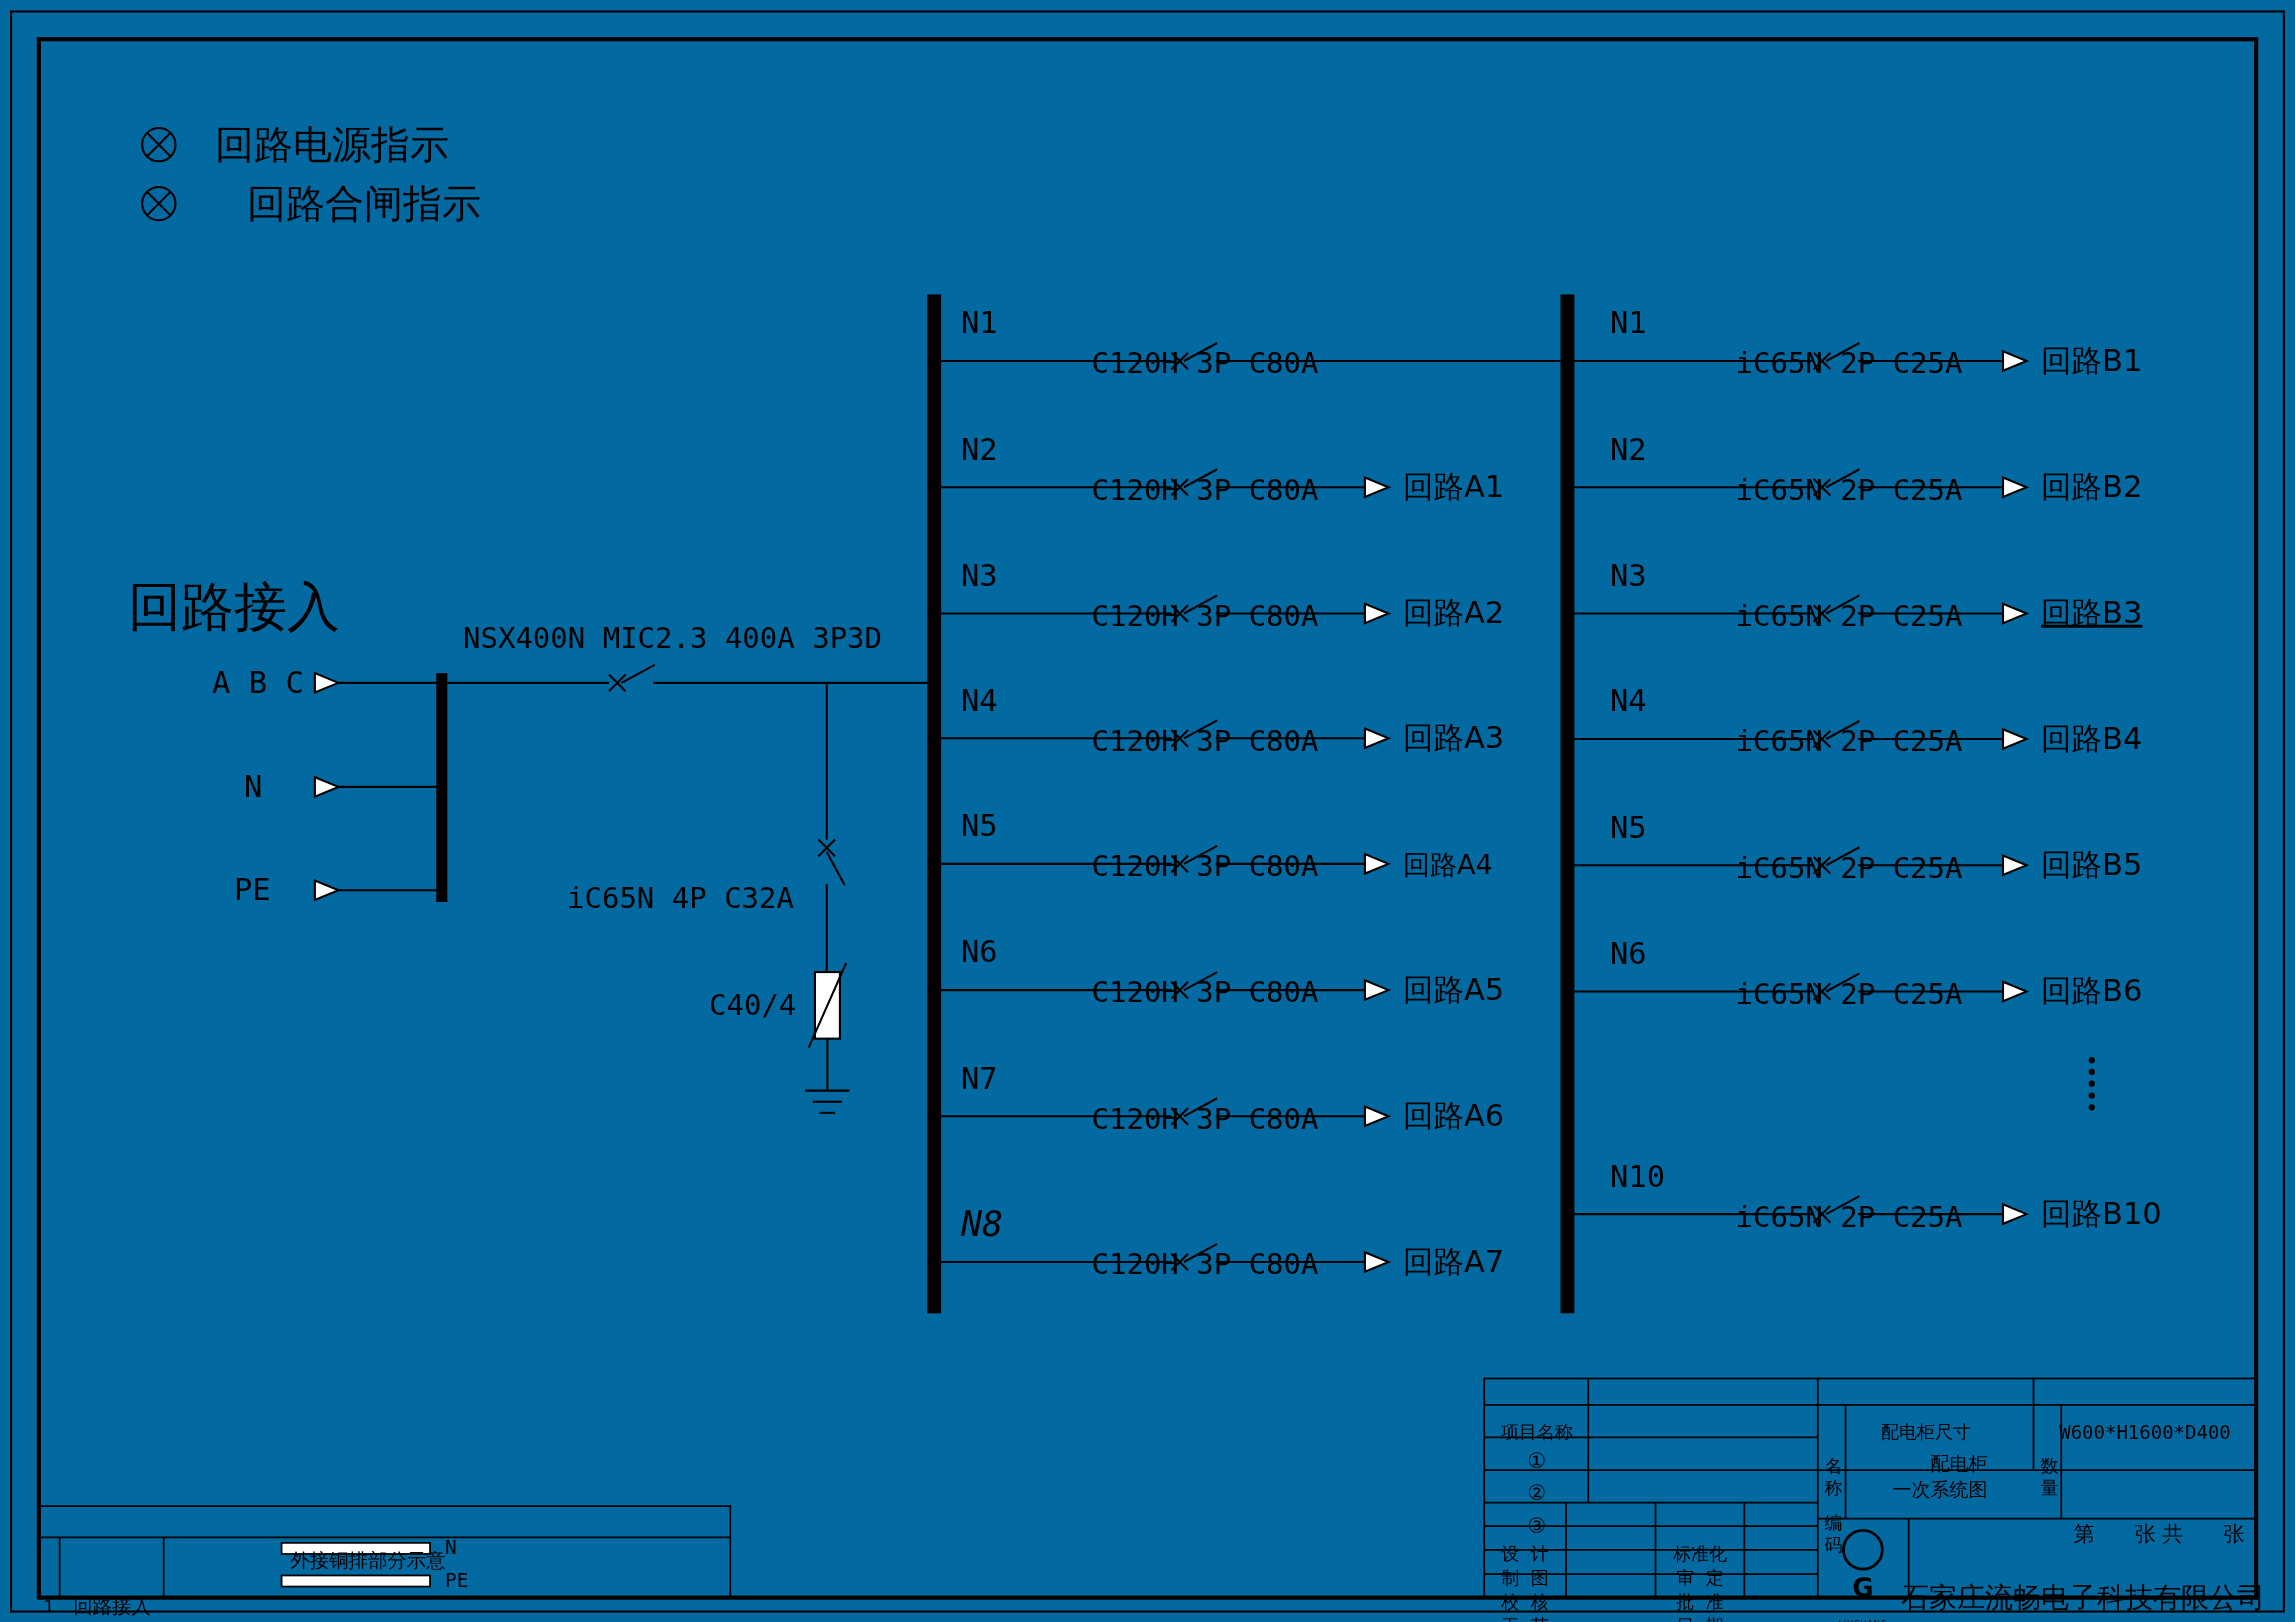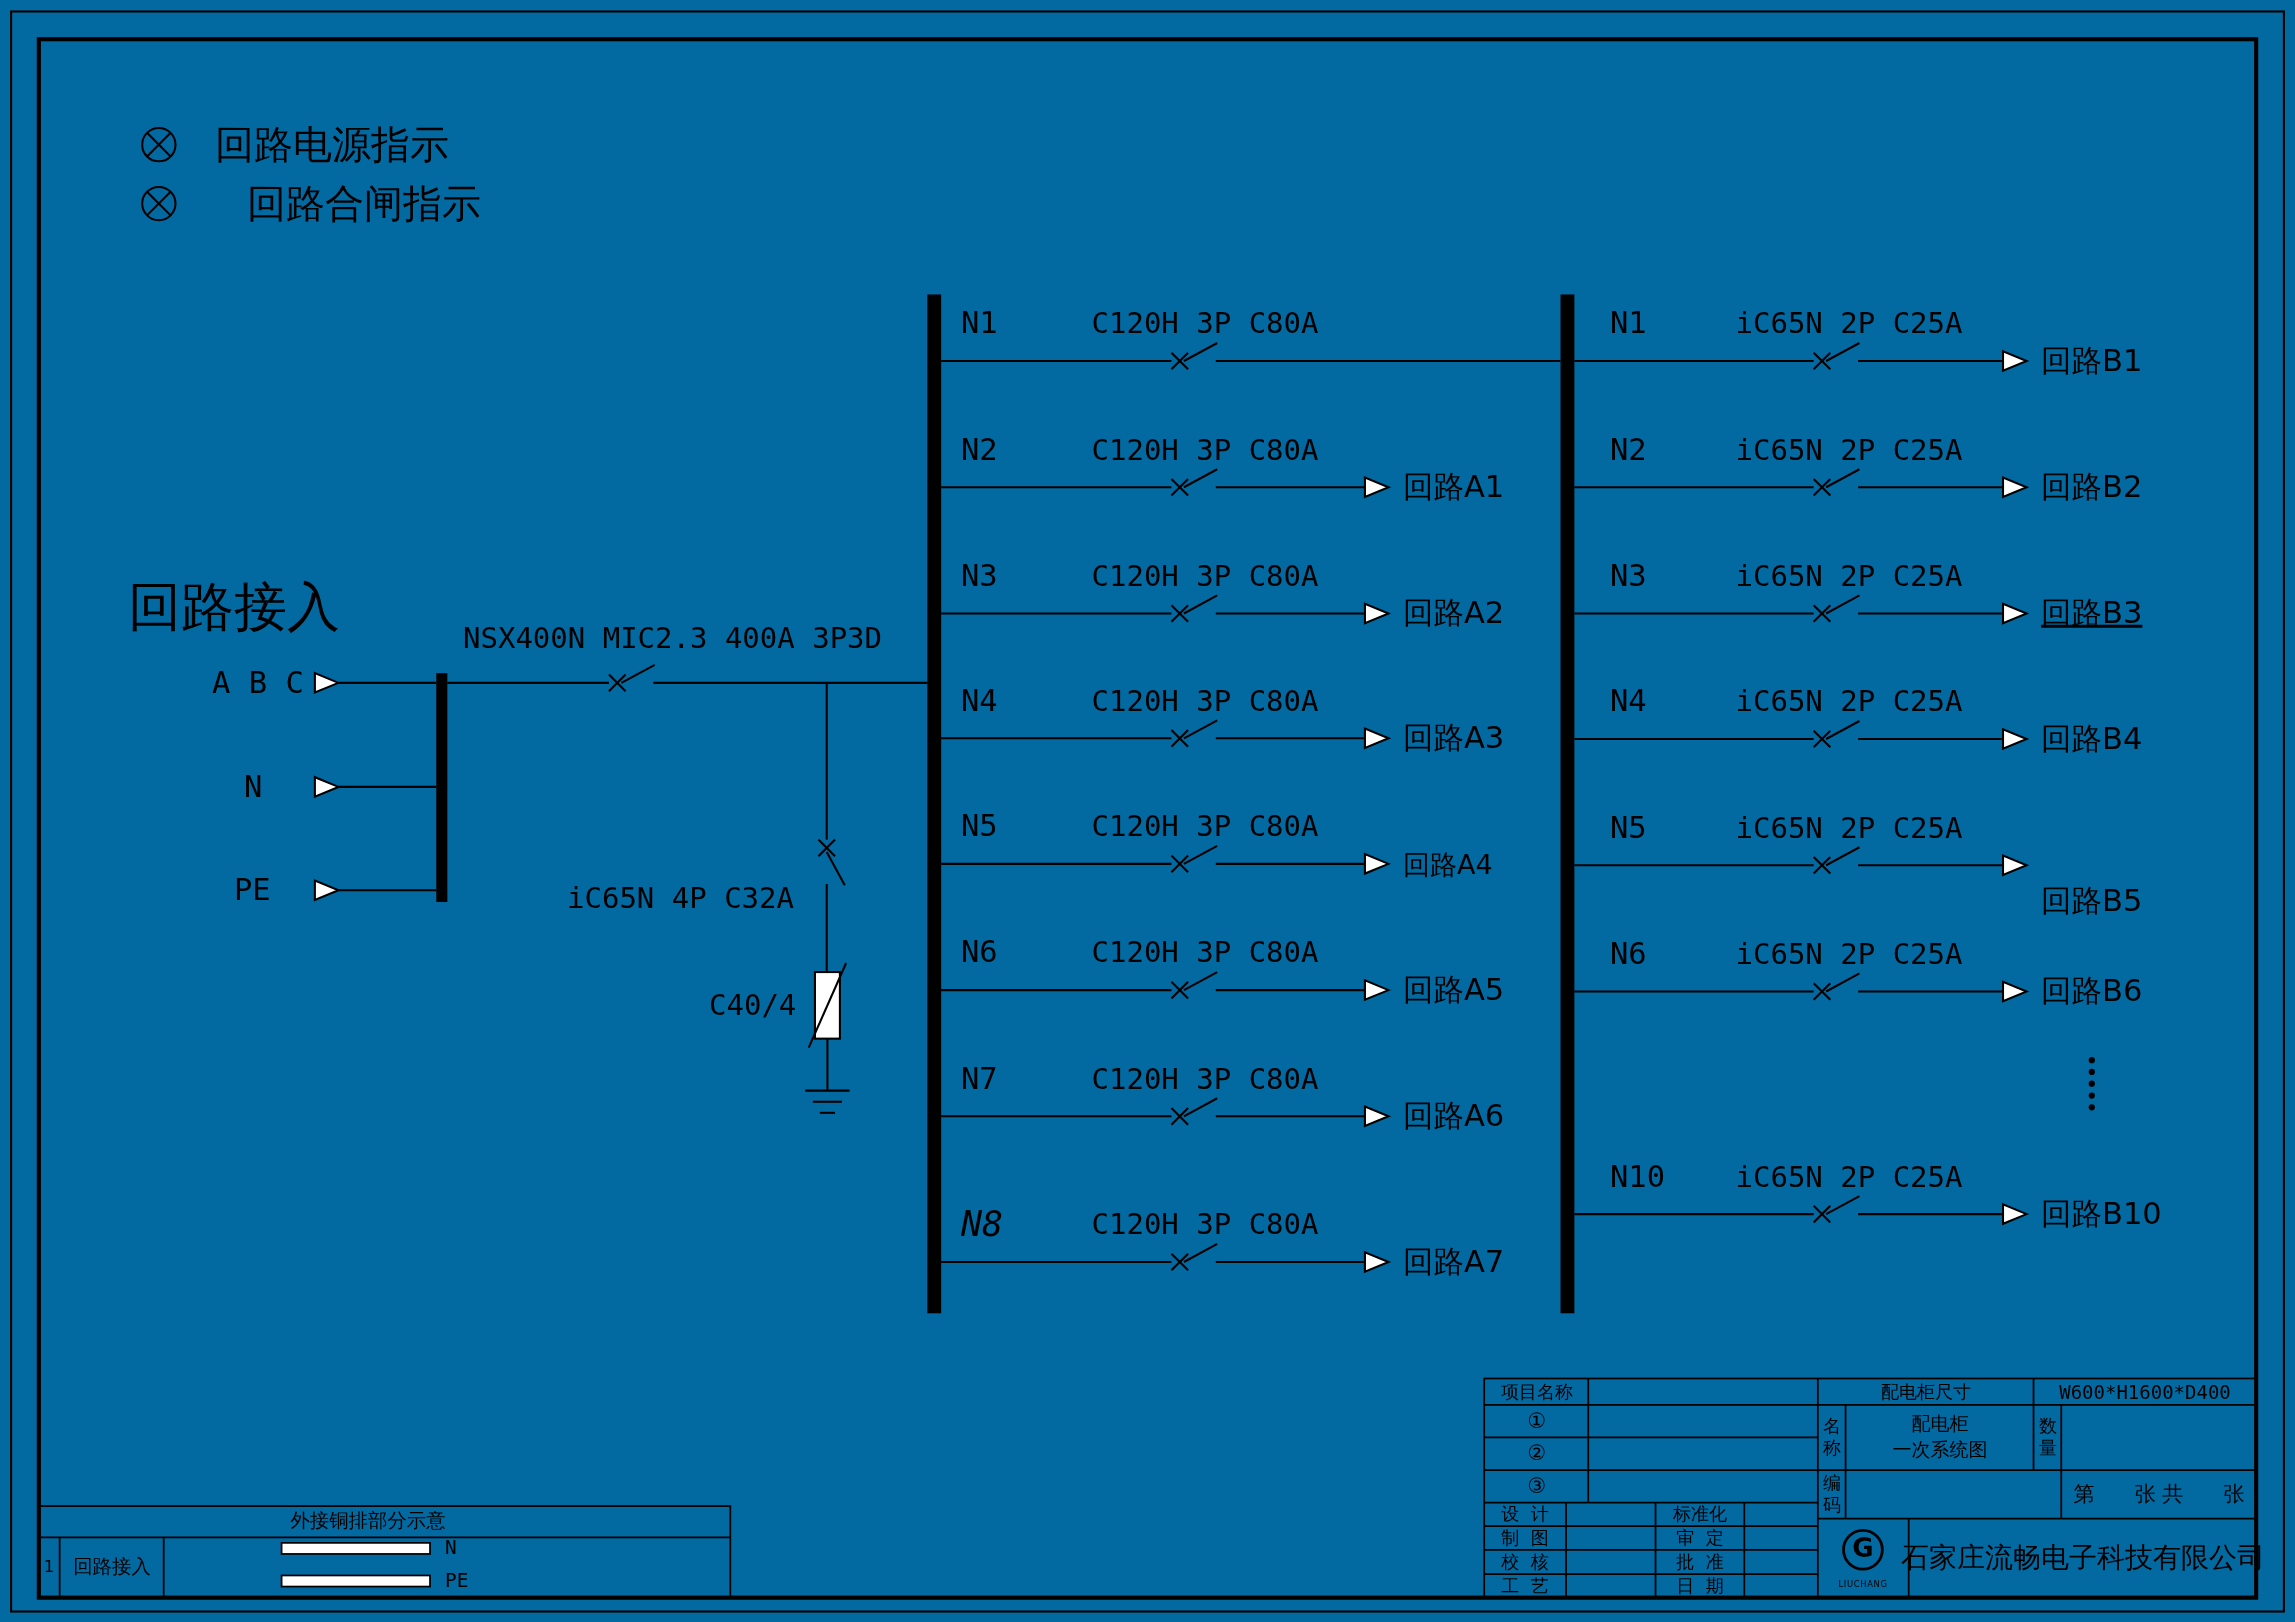--- a/index.html
+++ b/index.html
@@ -2,21 +2,21 @@
 <html style="font-size:11px"><head>
 <meta charset="utf-8">
 <style>
   html,body { margin:0; padding:0; background:#e9e9e9; }
   #page {
     position:relative; width:2295px; height:1623px; background:#0369a1;
     font-family:"DejaVu Sans", sans-serif; color:#000; overflow:hidden;
   }
   svg.layer { position:absolute; left:0; top:0; }
   .lbl { position:absolute; transform:translateY(-50%); white-space:nowrap; line-height:1; }
-  .ctr { transform:translate(-50%,-50%); text-align:center; }
+  .ctr { transform:translate(-50%,-50%); text-align:right;margin-top:40px; }
   .mono { font-family:"DejaVu Sans Mono", monospace; }
   .vtext { width:21px; word-break:break-all; white-space:normal; line-height:1.2; }
   .pre { white-space:pre; }
   .two-line { line-height:1.35; }
   .logo-g { font-weight:bold; }
 </style>
 </head>
 <body>
 
 <div id="page">
@@ -236,21 +236,21 @@
   <div class="lbl mono" style="left:1610px; top:576px; font-size:30.5px;">N3</div>
   <div class="lbl mono ctr" style="left:1849px; top:576px; font-size:29px;">iC65N 2P C25A</div>
   <div class="lbl" style="left:2041px; top:613px; font-size:30.5px;text-decoration:underline;">回路B3</div>
 
   <div class="lbl mono" style="left:1610px; top:701px; font-size:30.5px;">N4</div>
   <div class="lbl mono ctr" style="left:1849px; top:701px; font-size:29px;">iC65N 2P C25A</div>
   <div class="lbl" style="left:2041px; top:739px; font-size:30.5px;">回路B4</div>
 
   <div class="lbl mono" style="left:1610px; top:828px; font-size:30.5px;">N5</div>
   <div class="lbl mono ctr" style="left:1849px; top:828px; font-size:29px;">iC65N 2P C25A</div>
-  <div class="lbl" style="left:2041px; top:865px; font-size:30.5px;margin-top:36px;">回路B5</div>
+  <div class="lbl" style="left:2041px; top:865px; font-size:30.5px;">回路B5</div>
 
   <div class="lbl mono" style="left:1610px; top:954px; font-size:30.5px;">N6</div>
   <div class="lbl mono ctr" style="left:1849px; top:954px; font-size:29px;">iC65N 2P C25A</div>
   <div class="lbl" style="left:2041px; top:991px; font-size:30.5px;">回路B6</div>
 
   <div class="lbl mono" style="left:1610px; top:1177px; font-size:30.5px;">N10</div>
   <div class="lbl mono ctr" style="left:1849px; top:1177px; font-size:29px;">iC65N 2P C25A</div>
   <div class="lbl" style="left:2041px; top:1214px; font-size:30.5px;">回路B10</div>
 
   <div class="lbl ctr" style="left:1537px; top:1392px; font-size:18px;">项目名称</div>

